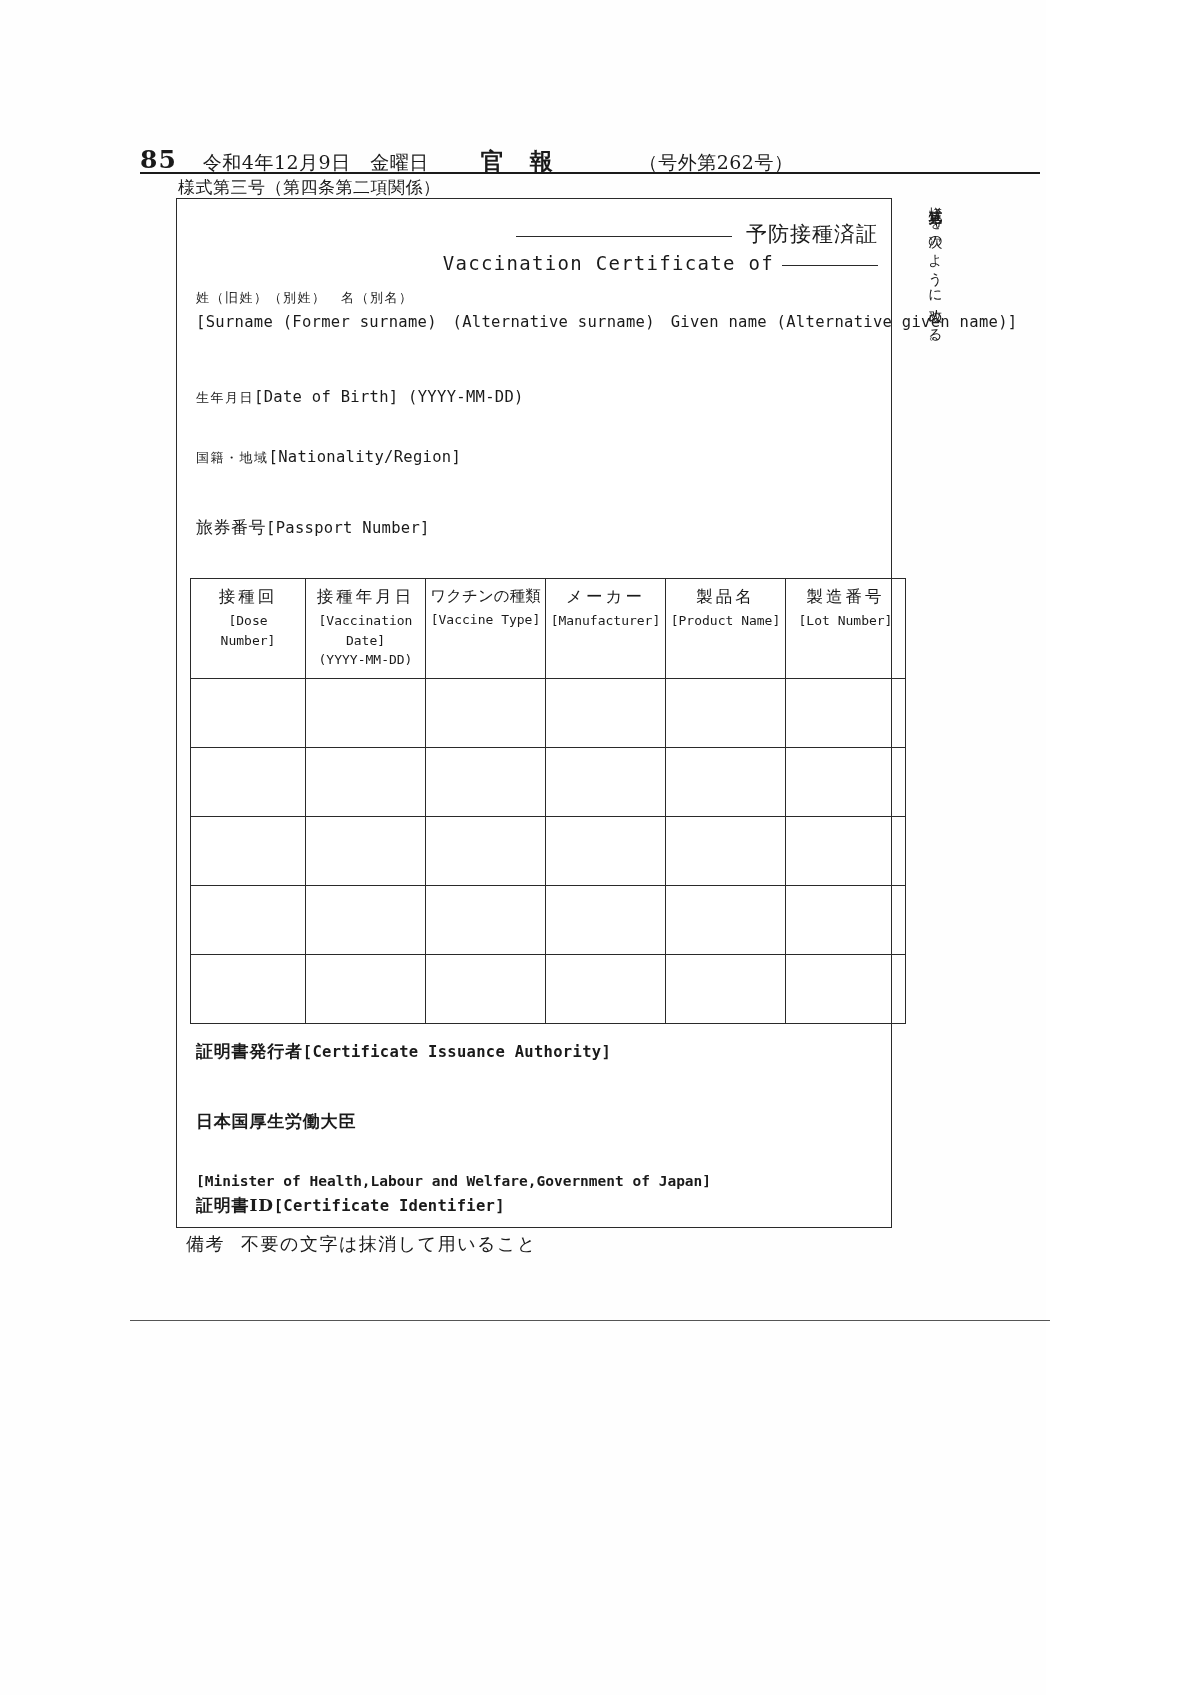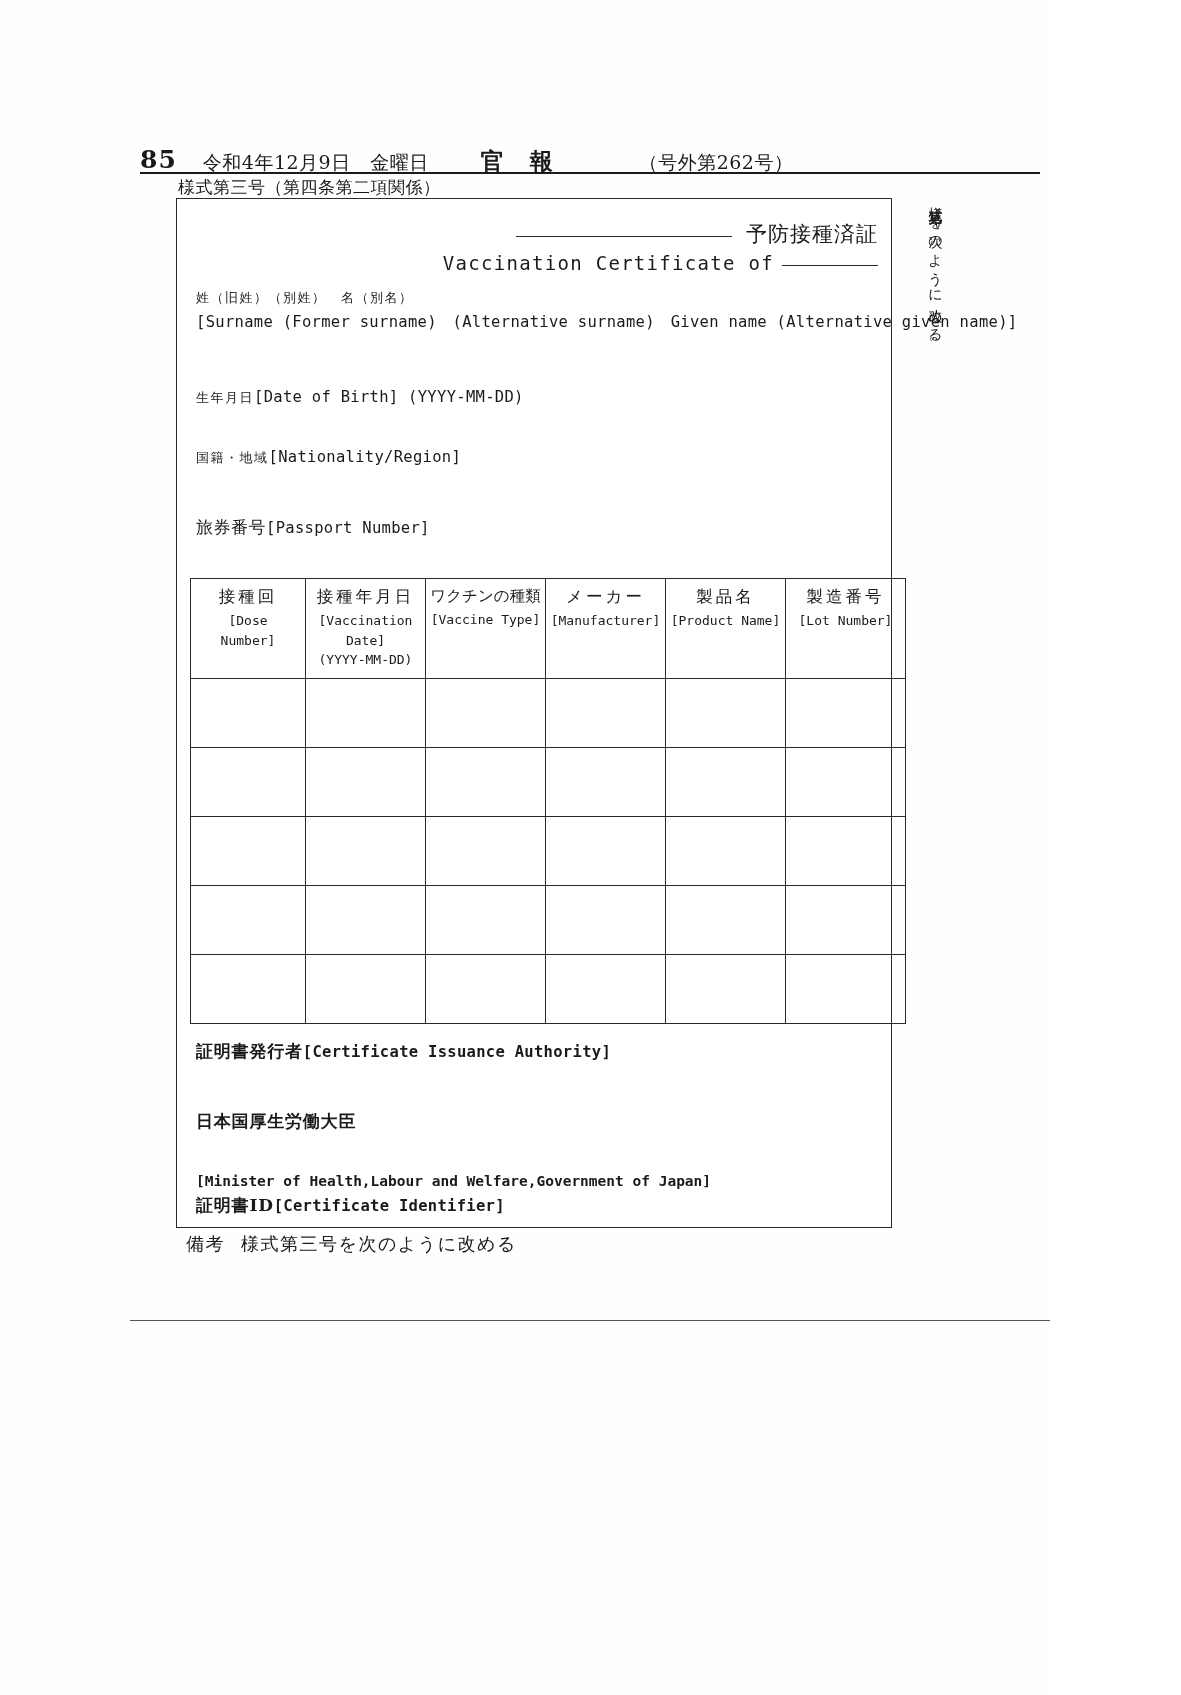--- a/index.html
+++ b/index.html
@@ -403,18 +403,18 @@
   </div>
   <div class="bottom-line line-minister-en">
     <span class="en-sm">[Minister of Health,Labour and Welfare,Government of Japan]</span>
   </div>
 
   <div class="bottom-line line-certid">
     <span class="jp">証明書ID</span><span class="en">[Certificate Identifier]</span>
   </div>
 
   <div class="remark">
-    <span>備考</span><span class="gap"></span><span>様式第三号を次のように改める</span>
+    <span>備考</span><span class="gap"></span><span>不要の文字は抹消して用いること</span>
   </div>
 
   <div class="rule-bottom"></div>
 
 </div>
 
 </body></html>

